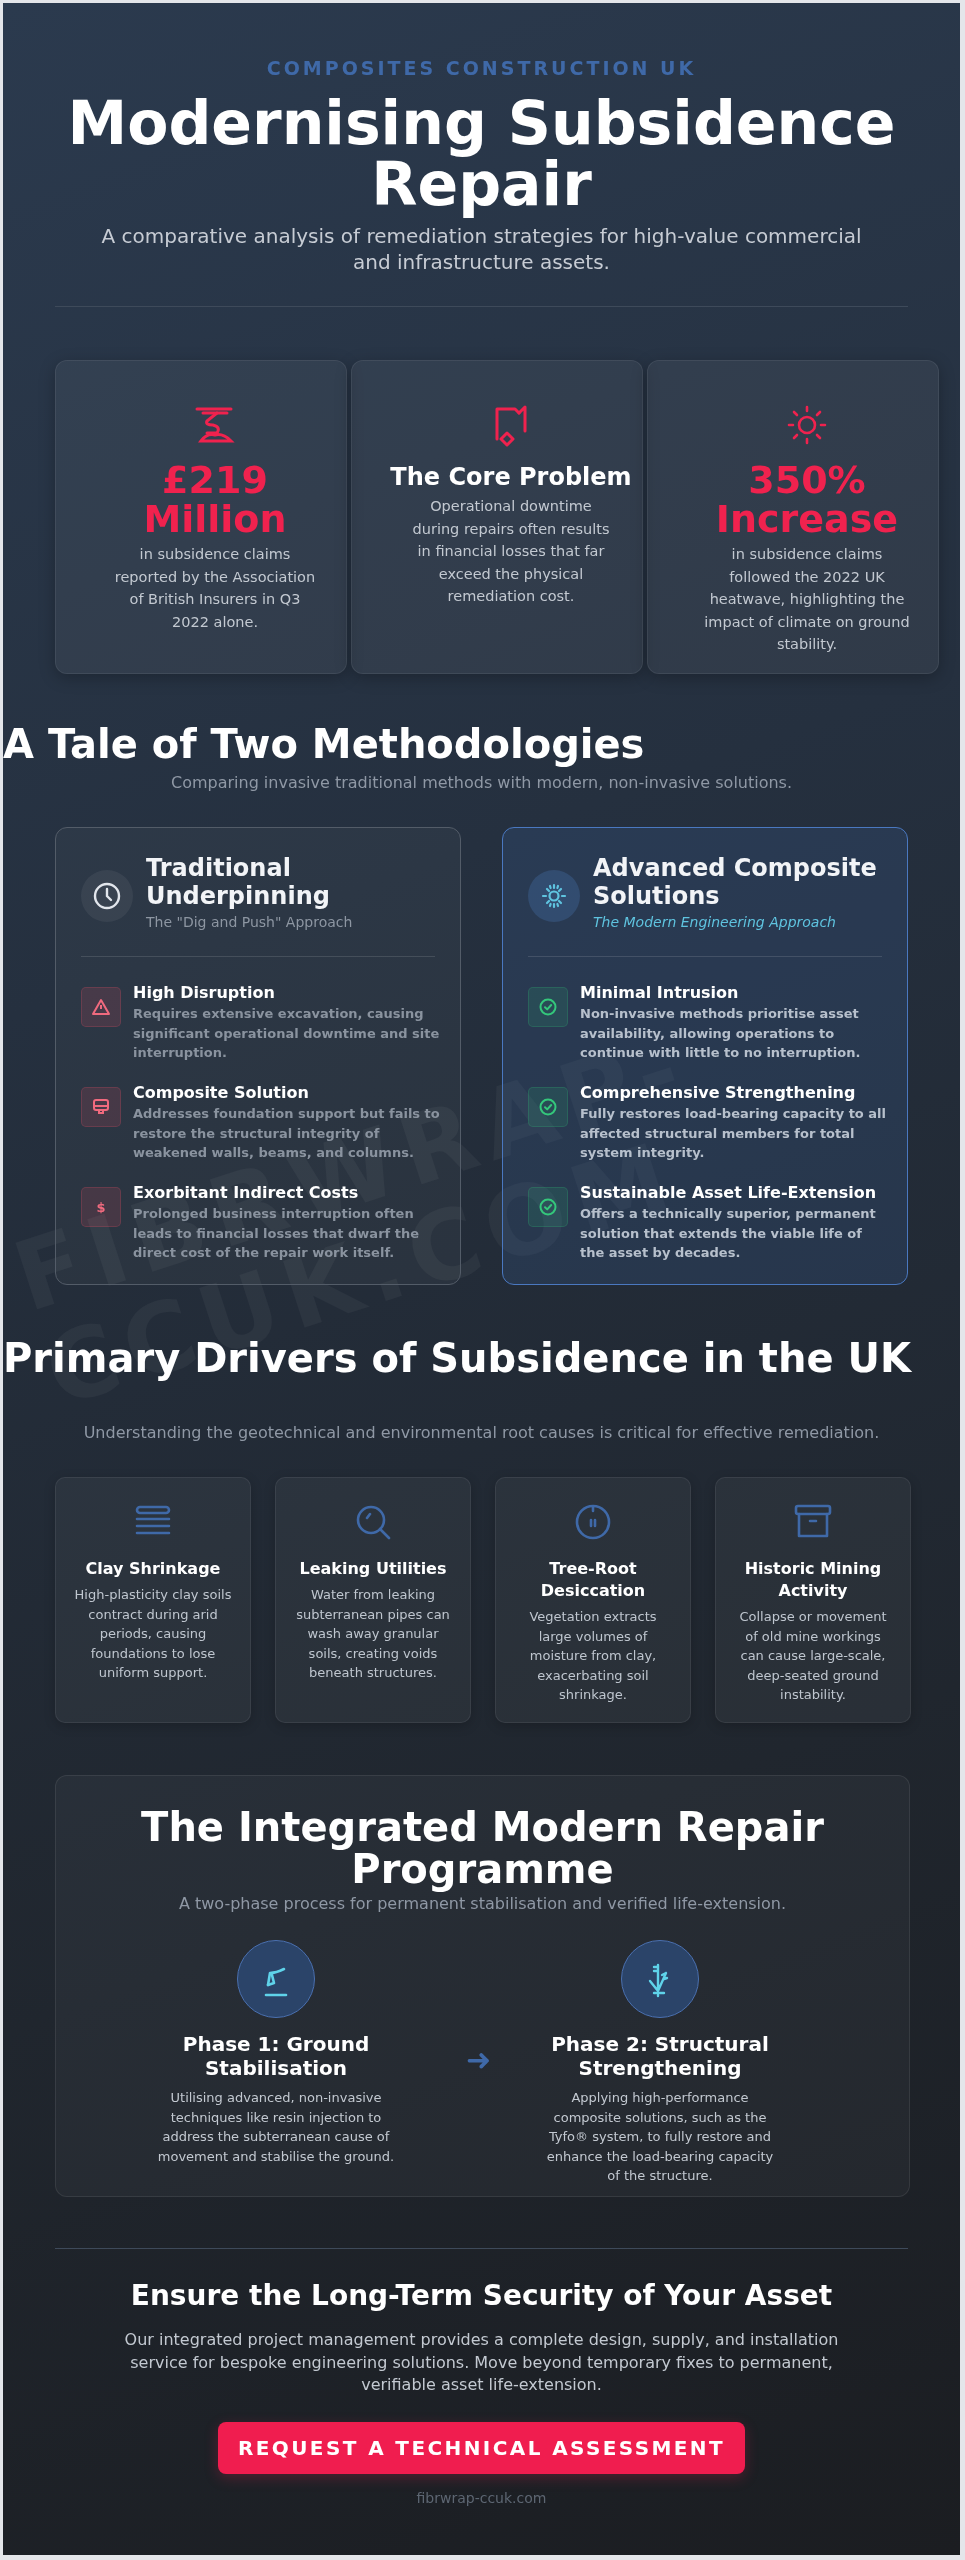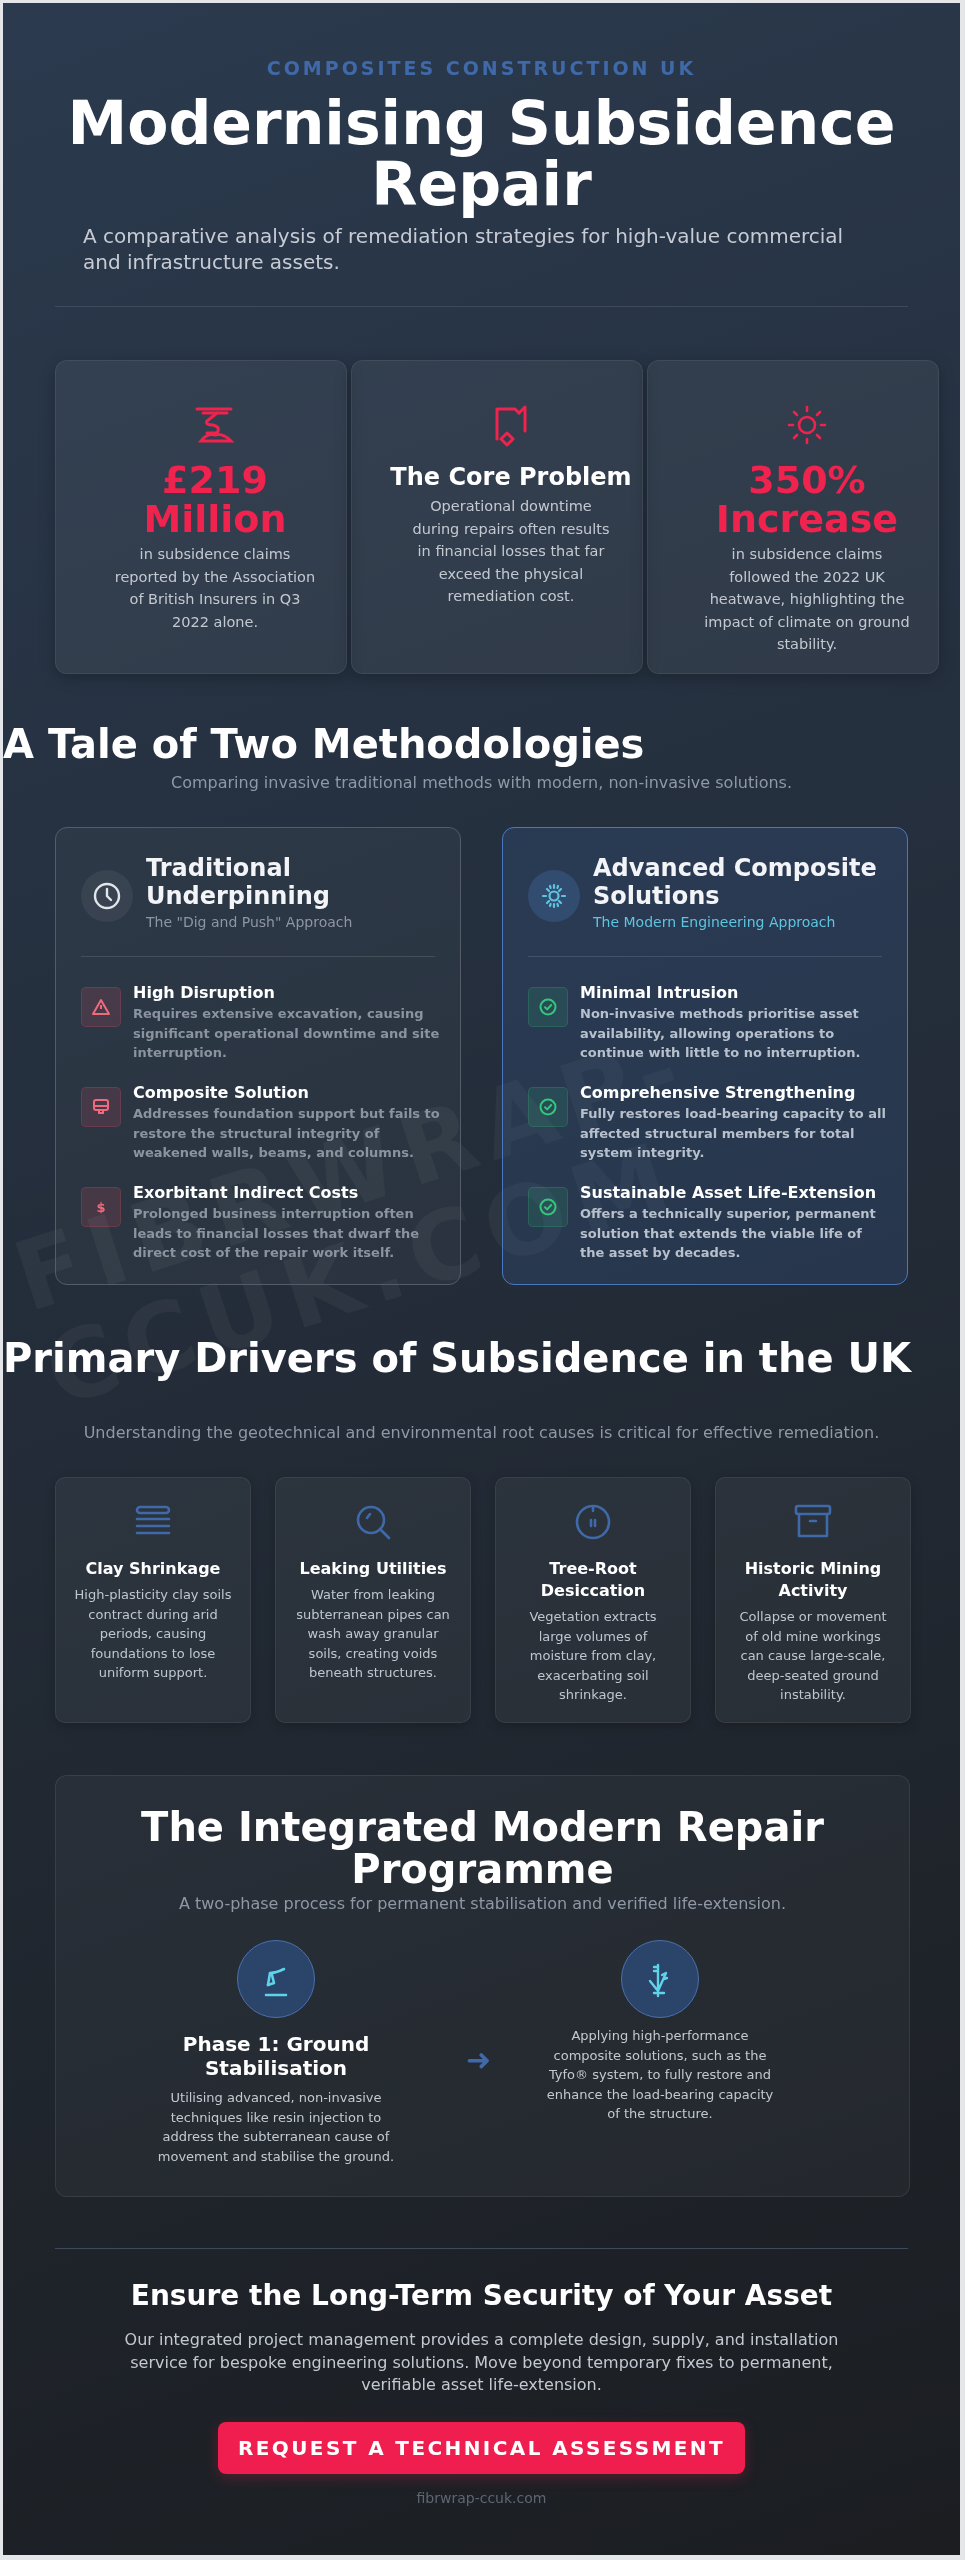--- a/index.html
+++ b/index.html
@@ -25,21 +25,21 @@
   .brand {
     left: 0; width: 957px; top: 54px; text-align: center;
     font-family: "DejaVu Sans", sans-serif; font-weight: bold; font-size: 19px;
     letter-spacing: 3px; color: #3f69a8;
   }
   .main-title {
     left: 0; width: 957px; top: 90px; text-align: center; color: #ffffff;
     font-weight: bold; font-size: 60px; line-height: 61px;
   }
   .subtitle {
-    left: 80px; width: 797px; top: 220px; text-align: left; color: #c7ccd4;
+    left: 80px; width: 797px; top: 220px; text-align: center; color: #c7ccd4;
     font-size: 20px; line-height: 26px;
   }
   .hr { left: 52px; width: 853px; height: 1px; background: #3e4a5a; }
 
   .stat-card {
     position: absolute; top: 357px; width: 262px; height: 312px;
     background: rgba(255,255,255,0.05); border: 1px solid rgba(255,255,255,0.07);
     border-radius: 12px; box-shadow: 0 4px 16px rgba(0,0,0,0.25);
     text-align: center;
     padding-left: 28px;
@@ -60,21 +60,21 @@
   .method-adv { left: 499px; background: rgba(60,100,160,0.22); border: 1.5px solid #4a78c0; }
   .m-iconwrap {
     position: absolute; left: 25px; top: 42px; width: 52px; height: 52px; border-radius: 50%;
     display: flex; align-items: center; justify-content: center;
   }
   .method-trad .m-iconwrap { background: rgba(255,255,255,0.06); }
   .method-adv .m-iconwrap { background: rgba(80,130,200,0.25); }
   .m-title { position: absolute; left: 90px; top: 26px; color: #f2f4f7; font-weight: bold; font-size: 24px; line-height: 28px; width: 300px; }
   .m-sub { position: absolute; left: 90px; top: 86px; font-size: 14px; }
   .method-trad .m-sub { color: #8d96a2; }
-  .method-adv .m-sub { color: #5fc4e0; }
+  .method-adv .m-sub { color: #5fc4e0; font-style: italic; }
   .m-divider { position: absolute; left: 25px; right: 25px; top: 128px; height: 1px; background: rgba(255,255,255,0.12); }
   .m-item { position: absolute; left: 25px; right: 20px; height: 90px; }
   .m-item-icon {
     position: absolute; left: 0; top: 4px; width: 38px; height: 38px; border-radius: 5px;
     display: flex; align-items: center; justify-content: center;
   }
   .method-trad .m-item-icon { background: rgba(240,80,100,0.14); border: 1px solid rgba(240,80,100,0.2); }
   .method-adv .m-item-icon { background: rgba(50,200,120,0.13); border: 1px solid rgba(50,200,120,0.2); }
   .m-item-title { position: absolute; left: 52px; top: 0; color: #fff; font-weight: bold; font-size: 16px; line-height: 20px; white-space: nowrap; }
   .m-item-desc { position: absolute; left: 52px; top: 21px; right: 0; font-size: 13px; line-height: 19.5px; font-weight: bold; }
@@ -298,20 +298,21 @@
     </div>
 
     <div class="arrow">➜</div>
 
     <div class="phase" style="left:484px">
       <div class="phase-circle">
         <svg width="40" height="40" viewBox="0 0 40 40" fill="none" stroke="#5fd3ea" stroke-width="2.4" stroke-linecap="round">
           <path d="M18 6v26M14 8h3M14 12h3M10 22l8 10l8-18M22 16l4-2M24 20l3-1M14 34h10M18 36v1"></path>
         </svg>
       </div>
+      <div class="phase-title">Phase 2: Structural Strengthening</div>
       <div class="phase-desc">Applying high-performance composite solutions, such as the Tyfo® system, to fully restore and enhance the load-bearing capacity of the structure.</div>
     </div>
   </div>
 
   <div class="abs hr" style="top:2245px"></div>
   <div class="abs cta-title">Ensure the Long-Term Security of Your Asset</div>
   <div class="abs cta-desc">Our integrated project management provides a complete design, supply, and installation service for bespoke engineering solutions. Move beyond temporary fixes to permanent, verifiable asset life-extension.</div>
   <button class="abs cta-btn">REQUEST A TECHNICAL ASSESSMENT</button>
   <div class="abs footer">fibrwrap-ccuk.com</div>
 </div>

